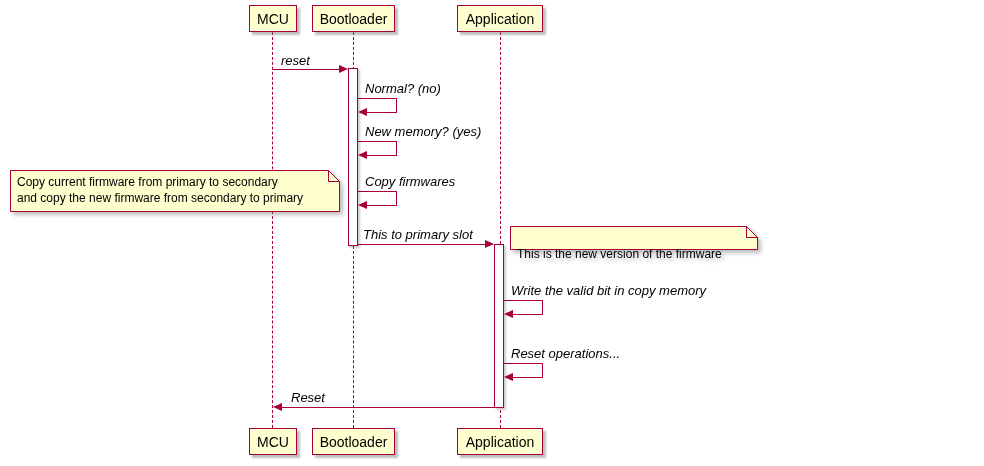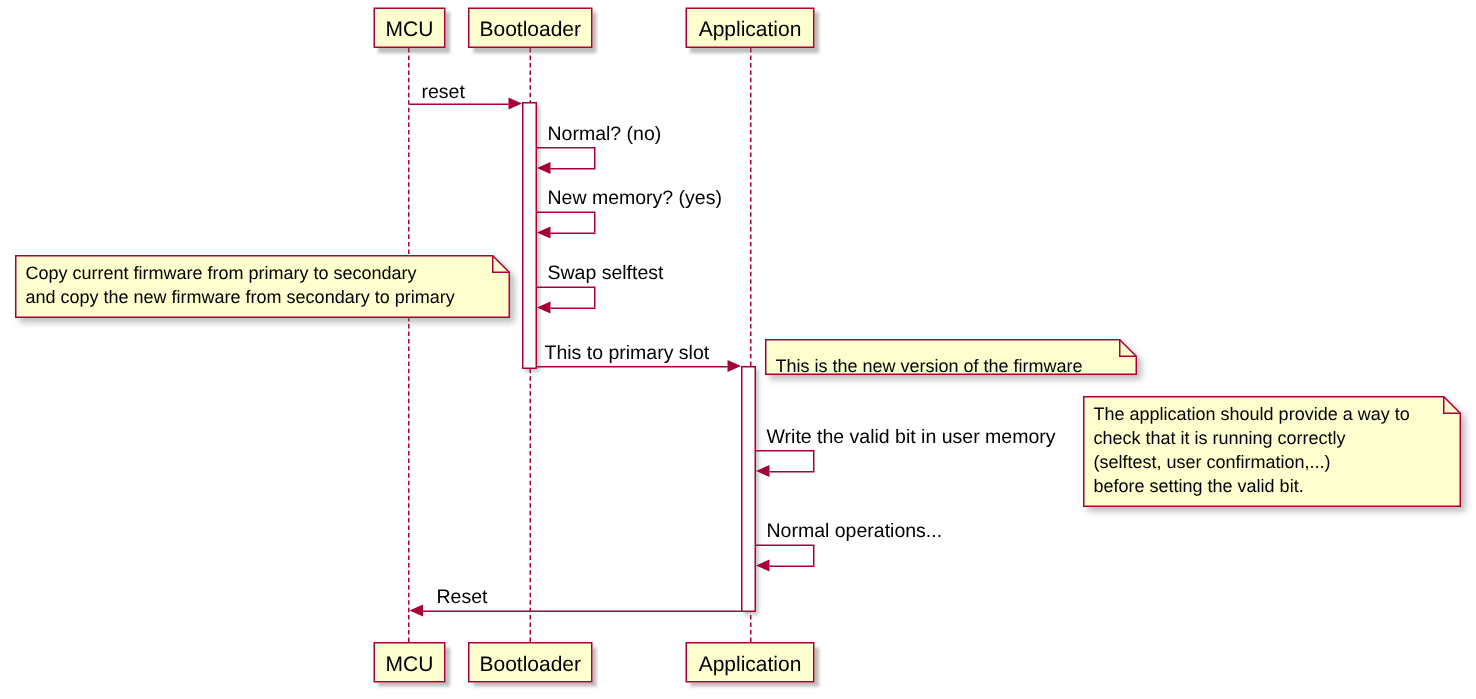--- a/index.html
+++ b/index.html
@@ -16,21 +16,21 @@
     display:flex; align-items:center; justify-content:center;
     font-size:14px; color:#000;
   }
 
   .activation {
     position:absolute; width:10px;
     background:#ffffff; border:1px solid #A80036;
     box-shadow:2px 2px 2px rgba(110,110,110,0.35);
   }
 
-  .msg-label { position:absolute; font-size:13px; color:#000; white-space:nowrap; }
+  .msg-label { position:absolute; font-size:13px; color:#000; white-space:nowrap;font-style:italic; }
   .line-h { position:absolute; height:1px; background:#A80036; }
   .line-v { position:absolute; width:1px; background:#A80036; }
   .arr-r { position:absolute; width:0; height:0;
            border-left:9px solid #A80036;
            border-top:4px solid transparent; border-bottom:4px solid transparent; }
   .arr-l { position:absolute; width:0; height:0;
            border-right:9px solid #A80036;
            border-top:4px solid transparent; border-bottom:4px solid transparent; }
 
   .note { position:absolute; filter:drop-shadow(3px 3px 2px rgba(110,110,110,0.45)); }
@@ -66,43 +66,43 @@
 
   <div>
     <div class="msg-label" style="left:365px;top:124px">New memory? (yes)</div>
     <div class="line-h" style="left:358px;top:141px;width:38px"></div>
     <div class="line-v" style="left:396px;top:141px;height:14px"></div>
     <div class="line-h" style="left:367px;top:155px;width:30px"></div>
     <div class="arr-l" style="left:358px;top:151px"></div>
   </div>
 
   <div>
-    <div class="msg-label" style="left:365px;top:174px">Swap selftest</div>
+    <div class="msg-label" style="left:365px;top:174px">Copy firmwares</div>
     <div class="line-h" style="left:358px;top:191px;width:38px"></div>
     <div class="line-v" style="left:396px;top:191px;height:14px"></div>
     <div class="line-h" style="left:367px;top:205px;width:30px"></div>
     <div class="arr-l" style="left:358px;top:201px"></div>
   </div>
 
   <div>
     <div class="msg-label" style="left:363px;top:227px">This to primary slot</div>
     <div class="line-h" style="left:358px;top:244px;width:127px"></div>
     <div class="arr-r" style="left:485px;top:240px"></div>
   </div>
 
   <div>
-    <div class="msg-label" style="left:511px;top:283px">Write the valid bit in user memory</div>
+    <div class="msg-label" style="left:511px;top:283px">Write the valid bit in copy memory</div>
     <div class="line-h" style="left:504px;top:300px;width:38px"></div>
     <div class="line-v" style="left:542px;top:300px;height:14px"></div>
     <div class="line-h" style="left:513px;top:314px;width:30px"></div>
     <div class="arr-l" style="left:504px;top:310px"></div>
   </div>
 
   <div>
-    <div class="msg-label" style="left:511px;top:346px">Normal operations...</div>
+    <div class="msg-label" style="left:511px;top:346px">Reset operations...</div>
     <div class="line-h" style="left:504px;top:363px;width:38px"></div>
     <div class="line-v" style="left:542px;top:363px;height:14px"></div>
     <div class="line-h" style="left:513px;top:377px;width:30px"></div>
     <div class="arr-l" style="left:504px;top:373px"></div>
   </div>
 
   <div>
     <div class="msg-label" style="left:291px;top:390px">Reset</div>
     <div class="line-h" style="left:282px;top:407px;width:212px"></div>
     <div class="arr-l" style="left:273px;top:403px"></div>
@@ -135,27 +135,17 @@
     </svg>
     <div class="note-text">Copy current firmware from primary to secondary
 and copy the new firmware from secondary to primary</div>
   </div>
 
   <div class="note" style="left:510px;top:226px;width:248px;height:24px">
     <svg width="248" height="24">
       <path d="M0.5,0.5 L236.5,0.5 L247.5,11.5 L247.5,23.5 L0.5,23.5 Z" fill="#FEFECE" stroke="#A80036" stroke-width="1"></path>
       <path d="M236.5,0.5 L236.5,11.5 L247.5,11.5" fill="none" stroke="#A80036" stroke-width="1"></path>
     </svg>
-    <div class="note-text" style="padding-top:10px">This is the new version of the firmware</div>
+    <div class="note-text" style="padding-top:20px">This is the new version of the firmware</div>
   </div>
 
-  <div class="note" style="left:722px;top:264px;width:252px;height:74px">
-    <svg width="252" height="74">
-      <path d="M0.5,0.5 L240.5,0.5 L251.5,11.5 L251.5,73.5 L0.5,73.5 Z" fill="#FEFECE" stroke="#A80036" stroke-width="1"></path>
-      <path d="M240.5,0.5 L240.5,11.5 L251.5,11.5" fill="none" stroke="#A80036" stroke-width="1"></path>
-    </svg>
-    <div class="note-text">The application should provide a way to
-check that it is running correctly
-(selftest, user confirmation,...)
-before setting the valid bit.</div>
-  </div>
 
 </div>
 
 </body></html>

